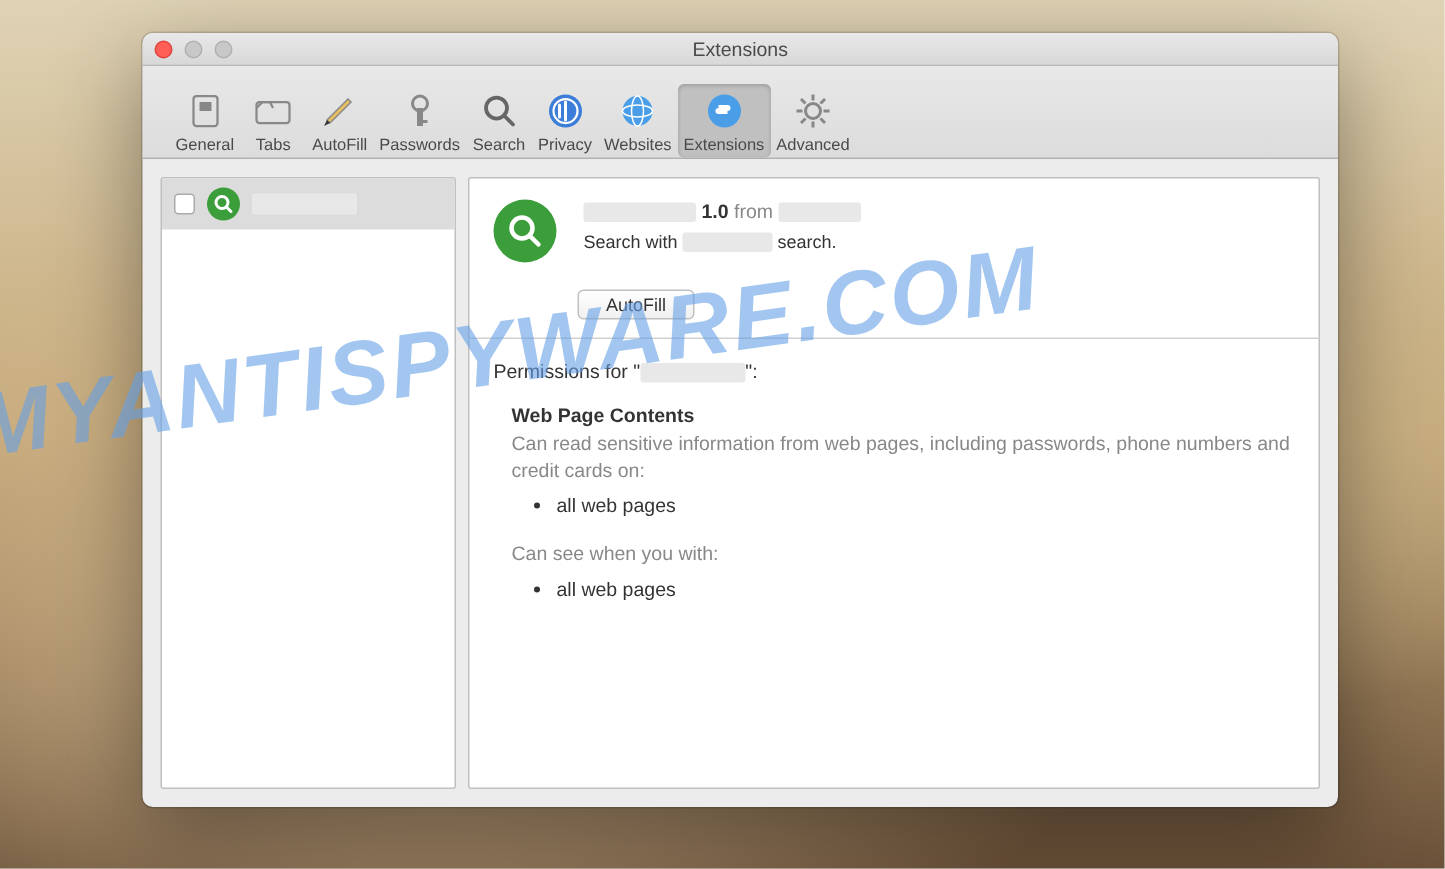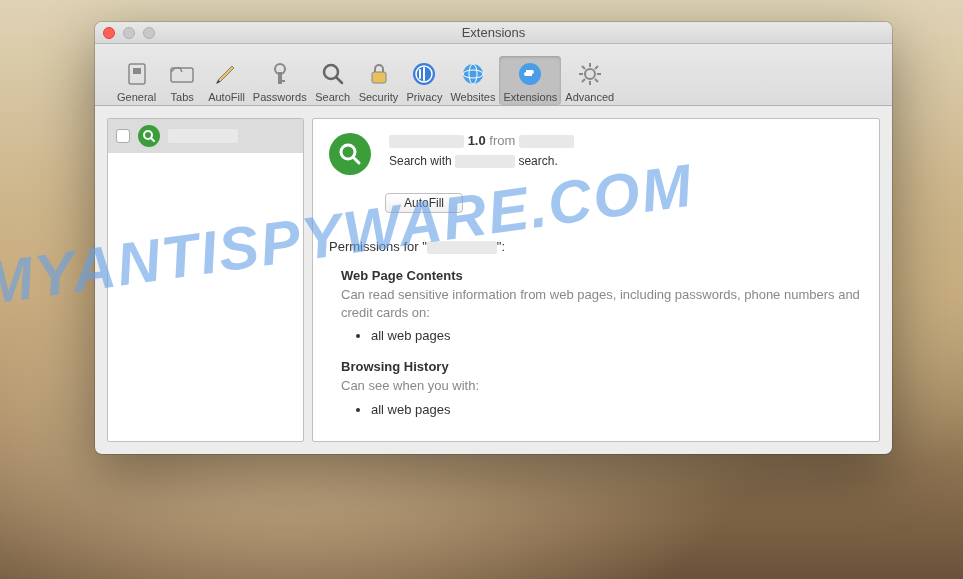--- a/index.html
+++ b/index.html
@@ -34,21 +34,21 @@
     }
     .watermark-1 {
       top: 200px;
       left: -20px;
     }
     .window {
       position: absolute;
       top: 22px;
       left: 95px;
       width: 797px;
-      height: 432px;
+      height: 516px;
       background: #ececec;
       border-radius: 7px;
       box-shadow: 0 20px 60px rgba(0,0,0,0.4), 0 0 0 1px rgba(0,0,0,0.15);
       overflow: hidden;
     }
     .titlebar {
       height: 22px;
       background: linear-gradient(to bottom, #e8e8e8, #d8d8d8);
       border-bottom: 1px solid #b8b8b8;
       display: flex;
@@ -285,29 +285,20 @@
       <div class="toolbar-label">Passwords</div>
     </div>
     <div class="toolbar-item">
       <div class="toolbar-icon">
         <svg width="28" height="28" viewBox="0 0 28 28">
             <circle cx="12" cy="12" r="7" fill="none" stroke="#666" stroke-width="2.5"></circle>
             <line x1="17" y1="17" x2="23" y2="23" stroke="#666" stroke-width="2.5" stroke-linecap="round"></line>
           </svg>
       </div>
       <div class="toolbar-label">Search</div>
-    </div>
-    <div class="toolbar-item">
-      <div class="toolbar-icon">
-        <svg width="28" height="28" viewBox="0 0 28 28">
-            <rect x="7" y="12" width="14" height="11" rx="2" fill="#e8c060" stroke="#888"></rect>
-            <path d="M10 12 V9 a4 4 0 0 1 8 0 V12" fill="none" stroke="#888" stroke-width="2"></path>
-          </svg>
-      </div>
-      <div class="toolbar-label">Security</div>
     </div>
     <div class="toolbar-item">
       <div class="toolbar-icon">
         <svg width="28" height="28" viewBox="0 0 28 28">
             <circle cx="14" cy="14" r="11" fill="#3b7dd8"></circle>
             <path d="M14 8 L14 20 M10 10 L10 18" stroke="#fff" stroke-width="2" stroke-linecap="round"></path>
             <circle cx="14" cy="14" r="8" fill="none" stroke="#fff" stroke-width="1.5"></circle>
           </svg>
       </div>
       <div class="toolbar-label">Privacy</div>
@@ -396,21 +387,20 @@
           <span>Permissions for "</span><span class="redacted" style="width:70px;height:13px;vertical-align:middle"></span><span>":</span>
         </div>
         <div class="perm-section">
           <div class="perm-heading">Web Page Contents</div>
           <div class="perm-desc">Can read sensitive information from web pages, including passwords, phone numbers and credit cards on:</div>
           <ul class="perm-list">
             <li>all web pages</li>
           </ul>
         </div>
         <div class="perm-section">
-          <div class="perm-heading">Browsing History</div>
           <div class="perm-desc">Can see when you with:</div>
           <ul class="perm-list">
             <li>all web pages</li>
           </ul>
         </div>
       </div>
     </div>
   </div>
 </div>
 

